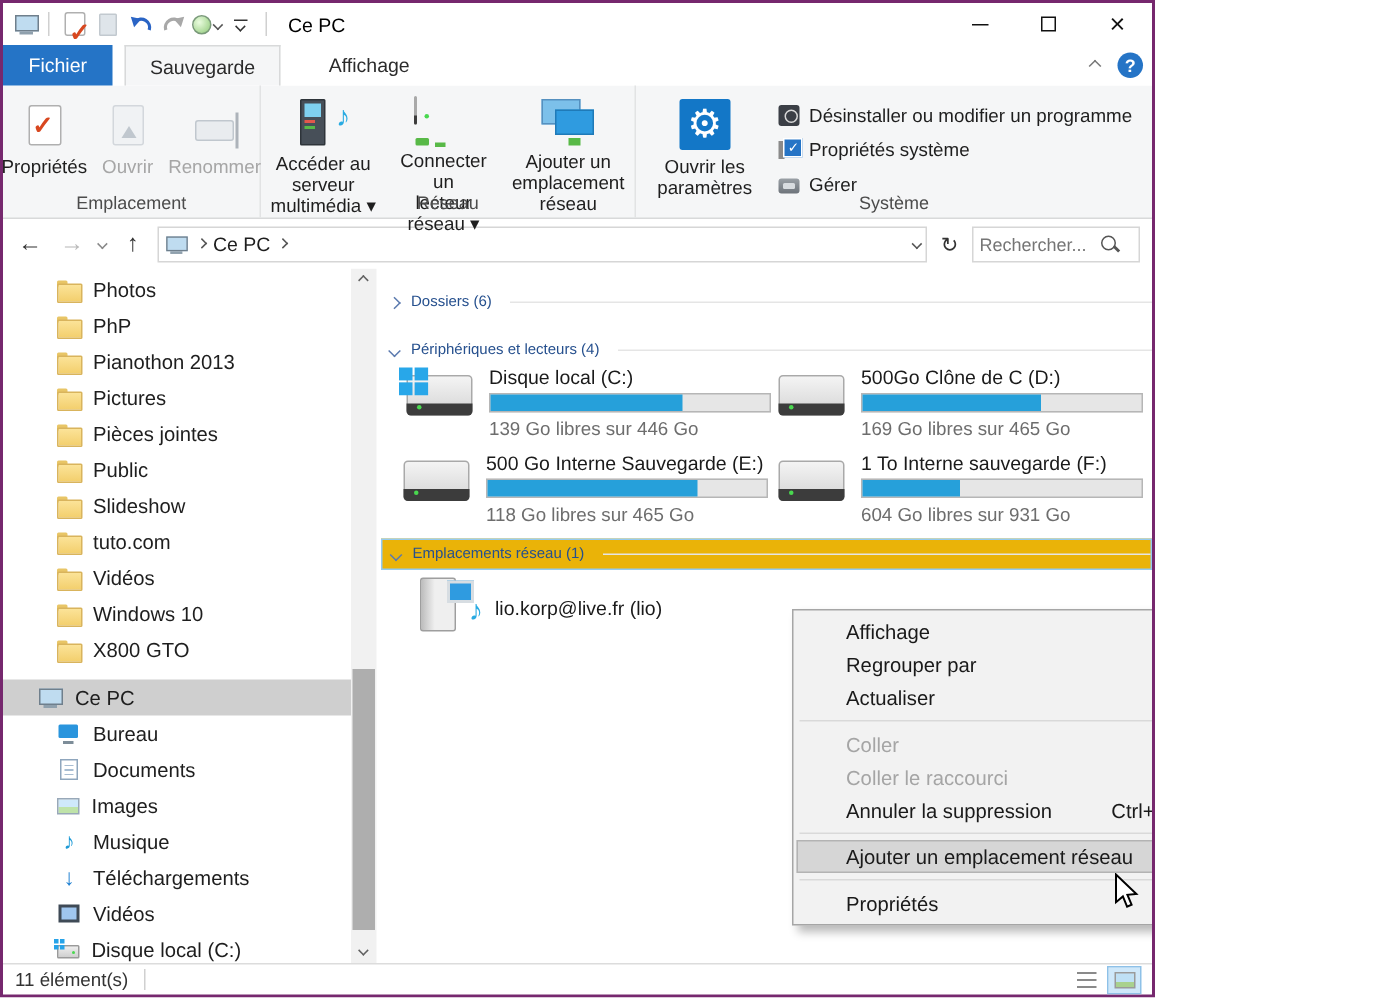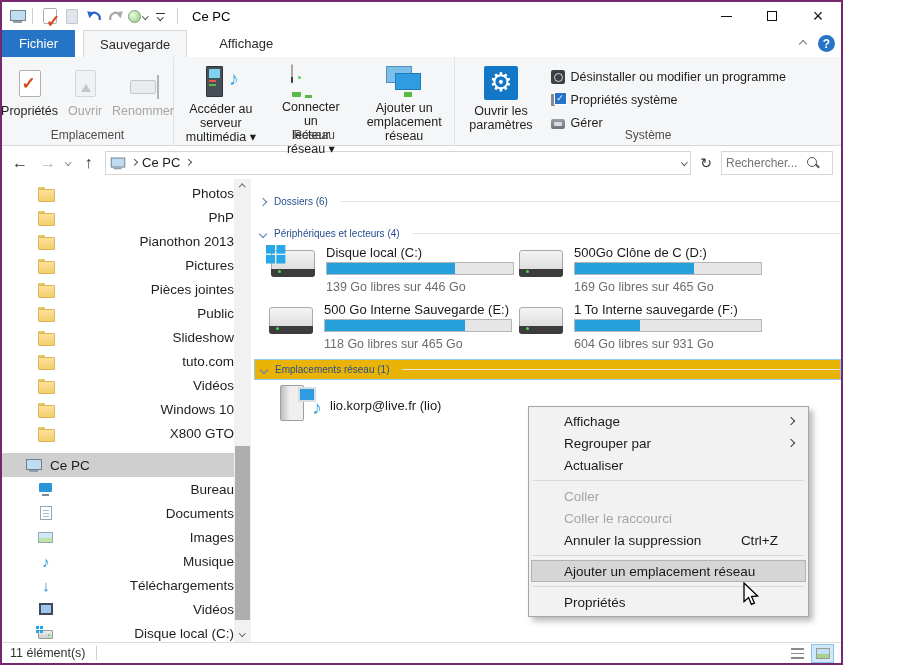--- a/index.html
+++ b/index.html
@@ -1,17 +1,17 @@
 <!DOCTYPE html>
 <html><head>
 <meta charset="utf-8">
 <style>
   * { margin:0; padding:0; box-sizing:border-box; }
   body { font-family:"Liberation Sans", sans-serif; background:#fff; }
-  .window { position:relative; width:843px; height:665px; border:2px solid #76286e; background:#fff; overflow:hidden; display:flex; flex-direction:column; }
+  .window { position:relative; width:770px; height:665px; border:2px solid #76286e; background:#fff; overflow:hidden; display:flex; flex-direction:column; }
 
   
   .titlebar { height:28px; display:flex; align-items:center; padding-left:8px; flex:none; }
   .qa-sep { width:1px; height:16px; background:#d0d0d0; margin:0 6px; }
   .qa-btn { width:22px; height:22px; display:flex; align-items:center; justify-content:center; }
   .title-text { font-size:13px; color:#000; margin-left:8px; }
   .win-controls { margin-left:auto; display:flex; height:28px; }
   .win-btn { width:46px; height:28px; display:flex; align-items:center; justify-content:center; font-size:15px; color:#111; }
   .min-glyph { width:11px; height:1px; background:#111; display:inline-block; }
   .max-glyph { width:10px; height:10px; border:1px solid #111; display:inline-block; }
@@ -86,21 +86,21 @@
   .search-box { width:112px; height:24px; border:1px solid #d6d6d6; display:flex; align-items:center; padding:0 4px; }
   .search-box input { border:none; outline:none; width:80px; font-size:12px; font-family:"Liberation Sans",sans-serif; color:#0369a1; background:transparent; }
   .mag { position:relative; width:14px; height:14px; }
   .mag::before { content:""; position:absolute; left:1px; top:1px; width:8px; height:8px; border:1.5px solid #555; border-radius:50%; }
   .mag::after { content:""; position:absolute; left:9px; top:9px; width:5px; height:1.5px; background:#555; transform:rotate(45deg); }
 
   
   .content { flex:1; display:flex; position:relative; overflow:hidden; }
   .sidebar { width:250px; position:relative; padding-top:2px; flex:none; }
   .side-item { height:24px; display:flex; align-items:center; gap:8px; font-size:13.5px; color:#1e1e1e; width:232px; }
-  .indent2 { padding-left:36px;justify-content:space-between; }
+  .indent2 { padding-left:36px; }
   .indent1 { padding-left:24px; }
   .side-item.selected { background:#cfcfcf; }
   .side-item.gap-top { margin-top:8px; }
   .sscroll { position:absolute; right:1px; top:0; bottom:0; width:17px; background:#f1f1f1; }
   .sscroll .arr { position:absolute; left:0; width:17px; height:17px; display:flex; align-items:center; justify-content:center; color:#616161; }
   .sscroll .thumb { position:absolute; left:1px; width:15px; background:#aeaeae; }
 
   
   .ic { display:inline-block; flex:none; }
   .ic-folder { width:16px; height:13px; position:relative; }

